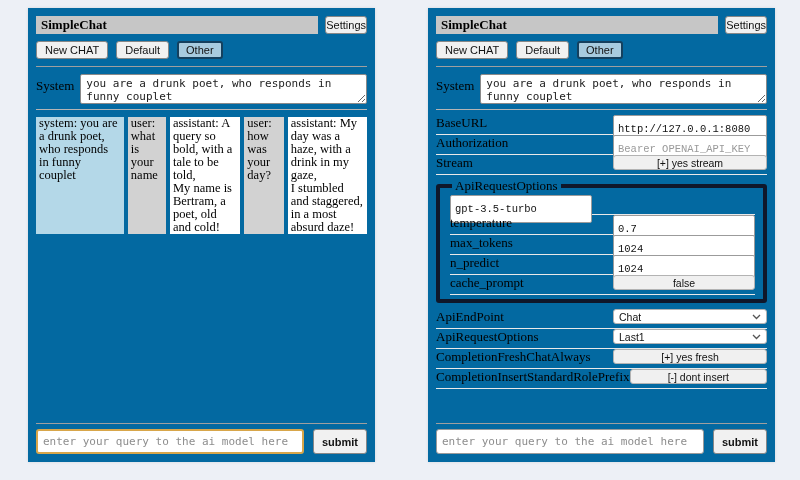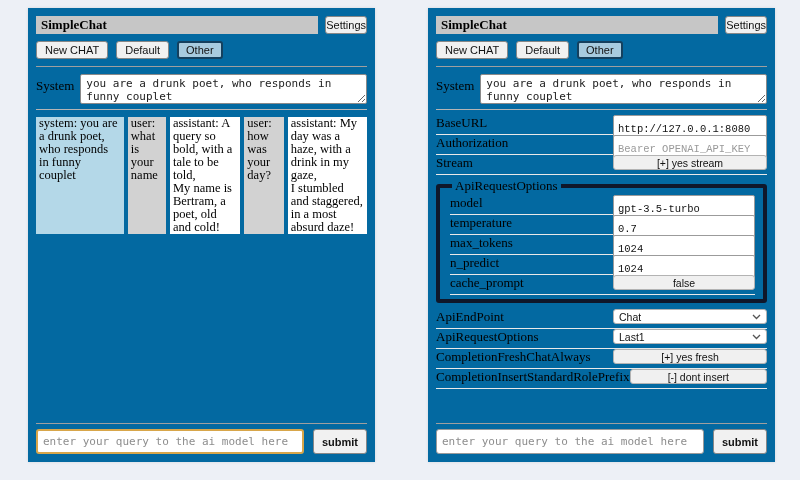--- a/index.html
+++ b/index.html
@@ -183,21 +183,20 @@
         </div>
         <div class="s-row">
           <div class="s-label">Stream</div>
           <div class="s-control">
             <button class="s-btn">[+] yes stream</button>
           </div>
         </div>
         <fieldset class="api-fieldset">
           <legend>ApiRequestOptions</legend>
           <div class="s-row">
-            <div class="s-label">model</div>
             <div class="s-control">
               <input class="s-input" type="text" value="gpt-3.5-turbo" style="">
             </div>
           </div>
           <div class="s-row">
             <div class="s-label">temperature</div>
             <div class="s-control">
               <input class="s-input" type="text" value="0.7" style="">
             </div>
           </div>

